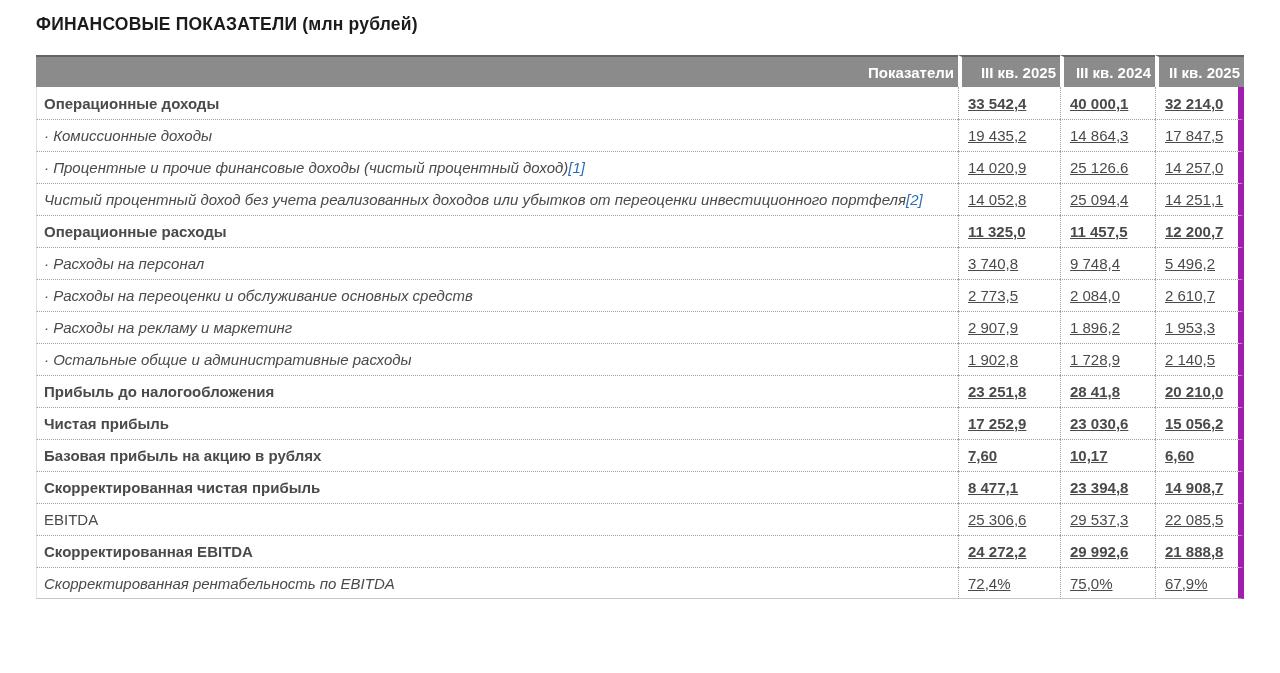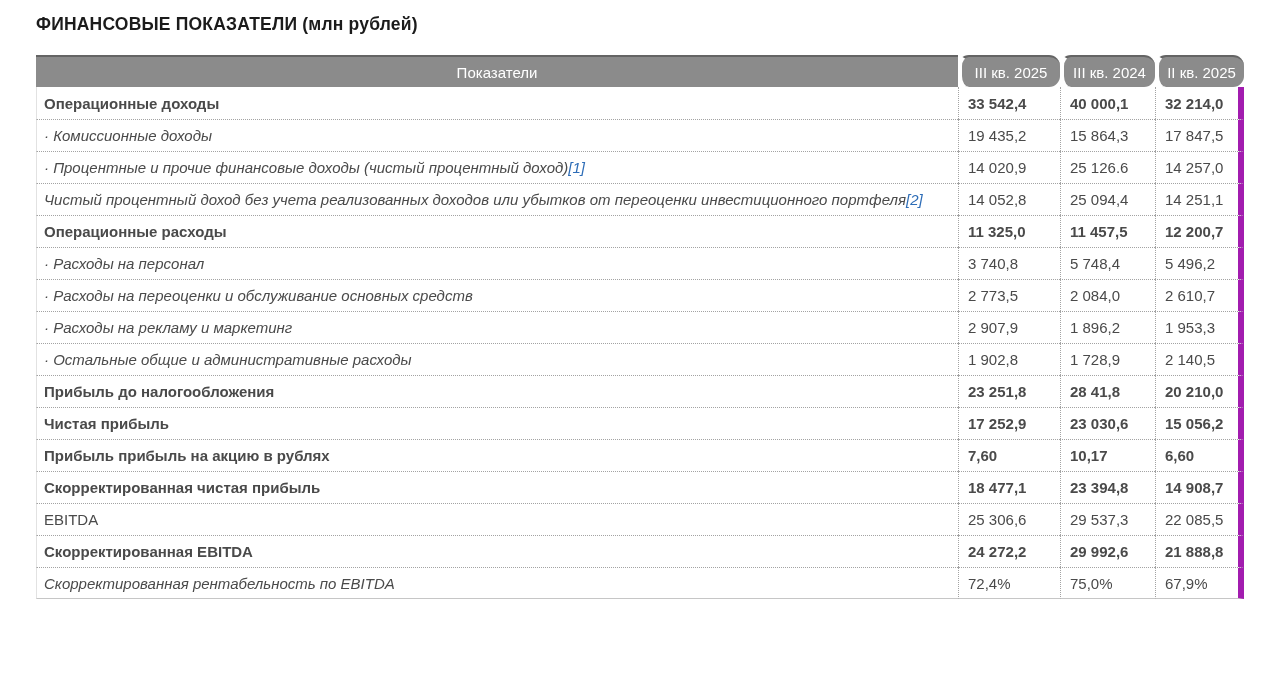--- a/index.html
+++ b/index.html
@@ -27,32 +27,31 @@
   table.fin-table {
     width: 1208px;
     table-layout: fixed;
     border-collapse: separate;
     border-spacing: 0;
     font-size: 15px;
   }
   table.fin-table thead th {
     background: #8b8b8b;
     color: #ffffff;
-    font-weight: 400;
+    font-weight: 700;
     font-size: 15px;
     height: 32px;
-    text-align: center;
+    text-align: right;
     vertical-align: middle;
     padding: 0 4px;
     border-top: 2px solid #646464;
     box-sizing: border-box;
   }
   table.fin-table thead th.value-col {
     border-left: 4px solid #ffffff;
-    border-radius: 11px;
   }
   table.fin-table tbody td {
     height: 32px;
     box-sizing: border-box;
     vertical-align: middle;
     color: #4a4a4a;
     padding: 0 8px;
     border-top: 1px dotted #a3a3a3;
     background: #ffffff;
     white-space: nowrap;
@@ -62,20 +61,21 @@
     border-top: none;
     margin-top: 6px;
   }
   table.fin-table tbody td.label {
     padding-left: 7px;
     border-left: 1px solid #e2e2e2;
   }
   table.fin-table tbody td.value {
     border-left: 1px dotted #a3a3a3;
     padding-left: 9px;
+    text-decoration: underline;
   }
   table.fin-table tbody td.value:last-child {
     border-right: 6px solid #a21caf;
   }
   table.fin-table tbody tr:last-child td {
     border-bottom: 1px solid #c6c6c6;
   }
   td.bold {
     font-weight: 700;
     color: #1f1f1f;
@@ -114,21 +114,21 @@
     <tbody>
         <tr>
           <td class="label bold">Операционные доходы</td>
           <td class="value bold">33 542,4</td>
           <td class="value bold">40 000,1</td>
           <td class="value bold">32 214,0</td>
         </tr>
         <tr>
           <td class="label italic">· Комиссионные доходы</td>
           <td class="value">19 435,2</td>
-          <td class="value">15 864,3</td>
+          <td class="value">14 864,3</td>
           <td class="value">17 847,5</td>
         </tr>
         <tr>
           <td class="label italic">· Процентные и прочие финансовые доходы (чистый процентный доход)<a class="footnote">[1]</a></td>
           <td class="value">14 020,9</td>
           <td class="value">25 126.6</td>
           <td class="value">14 257,0</td>
         </tr>
         <tr>
           <td class="label italic">Чистый процентный доход без учета реализованных доходов или убытков от переоценки инвестиционного портфеля<a class="footnote">[2]</a></td>
@@ -138,21 +138,21 @@
         </tr>
         <tr>
           <td class="label bold">Операционные расходы</td>
           <td class="value bold">11 325,0</td>
           <td class="value bold">11 457,5</td>
           <td class="value bold">12 200,7</td>
         </tr>
         <tr>
           <td class="label italic">· Расходы на персонал</td>
           <td class="value">3 740,8</td>
-          <td class="value">5 748,4</td>
+          <td class="value">9 748,4</td>
           <td class="value">5 496,2</td>
         </tr>
         <tr>
           <td class="label italic">· Расходы на переоценки и обслуживание основных средств</td>
           <td class="value">2 773,5</td>
           <td class="value">2 084,0</td>
           <td class="value">2 610,7</td>
         </tr>
         <tr>
           <td class="label italic">· Расходы на рекламу и маркетинг</td>
@@ -172,28 +172,28 @@
           <td class="value bold">28 41,8</td>
           <td class="value bold">20 210,0</td>
         </tr>
         <tr>
           <td class="label bold">Чистая прибыль</td>
           <td class="value bold">17 252,9</td>
           <td class="value bold">23 030,6</td>
           <td class="value bold">15 056,2</td>
         </tr>
         <tr>
-          <td class="label bold">Прибыль прибыль на акцию в рублях</td>
+          <td class="label bold">Базовая прибыль на акцию в рублях</td>
           <td class="value bold">7,60</td>
           <td class="value bold">10,17</td>
           <td class="value bold">6,60</td>
         </tr>
         <tr>
           <td class="label bold">Скорректированная чистая прибыль</td>
-          <td class="value bold">18 477,1</td>
+          <td class="value bold">8 477,1</td>
           <td class="value bold">23 394,8</td>
           <td class="value bold">14 908,7</td>
         </tr>
         <tr>
           <td class="label">EBITDA</td>
           <td class="value">25 306,6</td>
           <td class="value">29 537,3</td>
           <td class="value">22 085,5</td>
         </tr>
         <tr>

